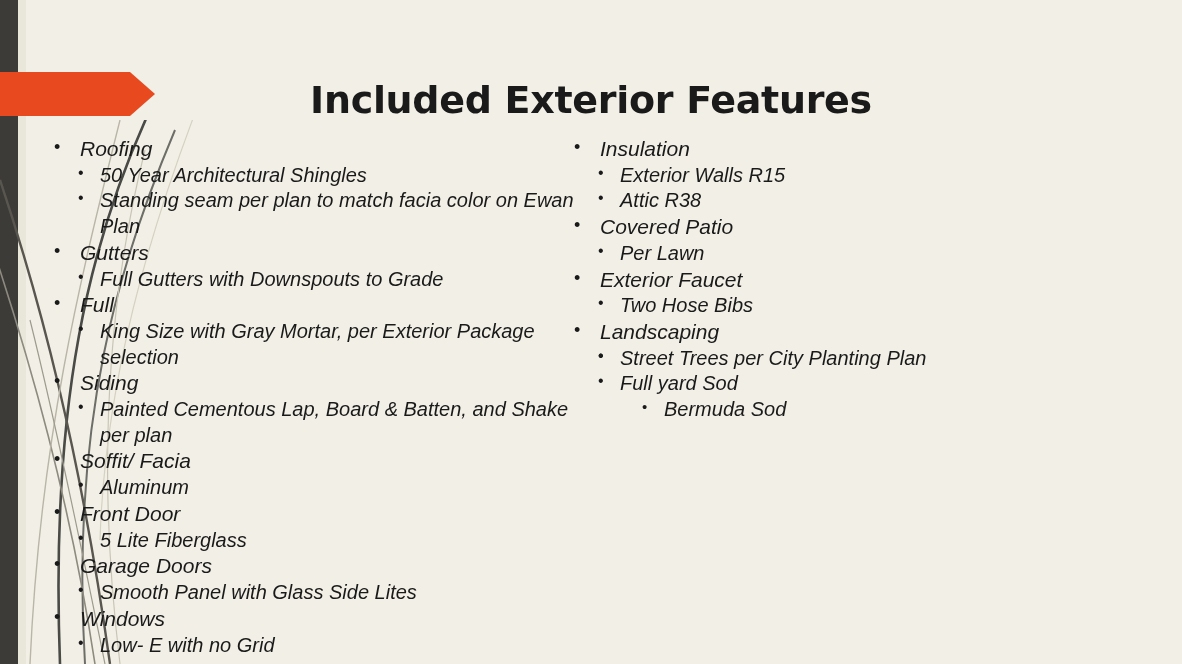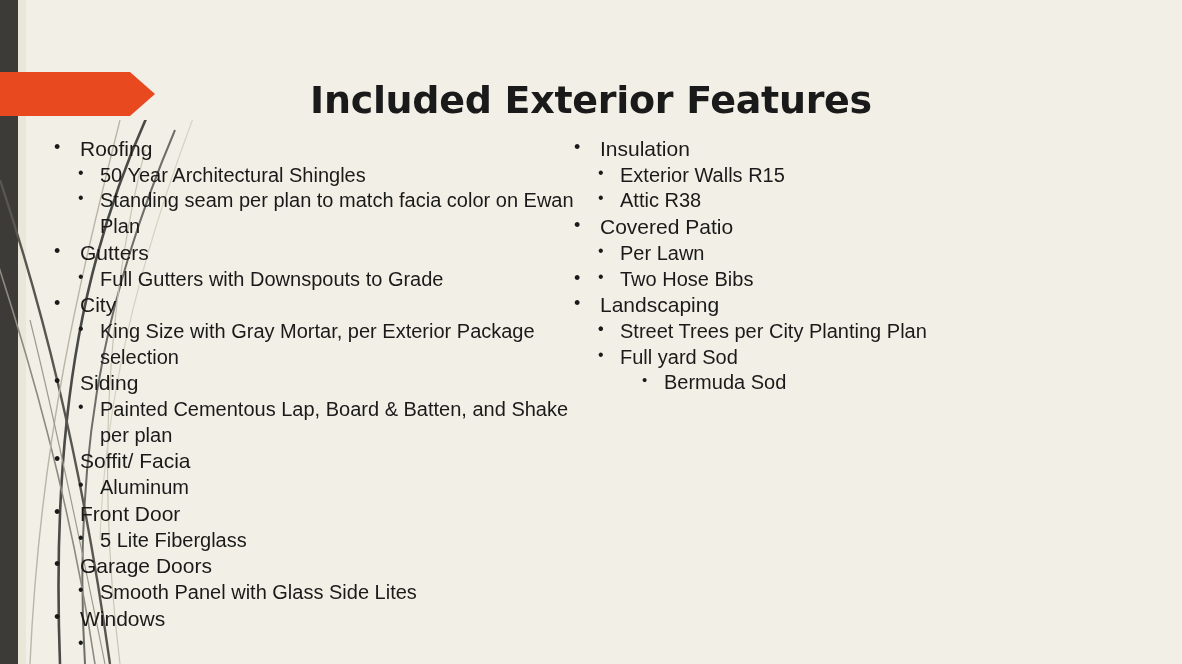--- a/index.html
+++ b/index.html
@@ -121,21 +121,21 @@
     padding-left: 44px;
     margin-left: 60px;
   }
   li.lvl3 > .bullet {
     position: absolute;
     left: 22px;
     top: 0;
     font-size: 15px;
     color: #1a1a1a;
   }
-  .txt { display: inline; }
+  .txt { display: inline; font-style: italic; }
 </style>
 </head>
 <body>
 
 <div class="slide">
 
   <div class="left-bar"></div>
   <div class="left-strip"></div>
 
   <div class="arrow-banner">
@@ -161,43 +161,43 @@
 
   <div class="title">Included Exterior Features</div>
 
   <div class="col col-left">
     <ul>
       <li class="lvl1"><span class="bullet">•</span><span class="txt">Roofing</span></li>
       <li class="lvl2"><span class="bullet">•</span><span class="txt">50 Year Architectural Shingles</span></li>
       <li class="lvl2"><span class="bullet">•</span><span class="txt">Standing seam per plan to match facia color on Ewan Plan</span></li>
       <li class="lvl1"><span class="bullet">•</span><span class="txt">Gutters</span></li>
       <li class="lvl2"><span class="bullet">•</span><span class="txt">Full Gutters with Downspouts to Grade</span></li>
-      <li class="lvl1"><span class="bullet">•</span><span class="txt">City</span></li>
+      <li class="lvl1"><span class="bullet">•</span><span class="txt">Full</span></li>
       <li class="lvl2"><span class="bullet">•</span><span class="txt">King Size with Gray Mortar, per Exterior Package selection</span></li>
       <li class="lvl1"><span class="bullet">•</span><span class="txt">Siding</span></li>
       <li class="lvl2"><span class="bullet">•</span><span class="txt">Painted Cementous Lap, Board &amp; Batten, and Shake per plan</span></li>
       <li class="lvl1"><span class="bullet">•</span><span class="txt">Soffit/ Facia</span></li>
       <li class="lvl2"><span class="bullet">•</span><span class="txt">Aluminum</span></li>
       <li class="lvl1"><span class="bullet">•</span><span class="txt">Front Door</span></li>
       <li class="lvl2"><span class="bullet">•</span><span class="txt">5 Lite Fiberglass</span></li>
       <li class="lvl1"><span class="bullet">•</span><span class="txt">Garage Doors</span></li>
       <li class="lvl2"><span class="bullet">•</span><span class="txt">Smooth Panel with Glass Side Lites</span></li>
       <li class="lvl1"><span class="bullet">•</span><span class="txt">Windows</span></li>
-      <li class="lvl2"><span class="bullet">•</span></li>
+      <li class="lvl2"><span class="bullet">•</span><span class="txt">Low- E with no Grid</span></li>
     </ul>
   </div>
 
   <div class="col col-right">
     <ul>
       <li class="lvl1"><span class="bullet">•</span><span class="txt">Insulation</span></li>
       <li class="lvl2"><span class="bullet">•</span><span class="txt">Exterior Walls R15</span></li>
       <li class="lvl2"><span class="bullet">•</span><span class="txt">Attic R38</span></li>
       <li class="lvl1"><span class="bullet">•</span><span class="txt">Covered Patio</span></li>
       <li class="lvl2"><span class="bullet">•</span><span class="txt">Per Lawn</span></li>
-      <li class="lvl1"><span class="bullet">•</span></li>
+      <li class="lvl1"><span class="bullet">•</span><span class="txt">Exterior Faucet</span></li>
       <li class="lvl2"><span class="bullet">•</span><span class="txt">Two Hose Bibs</span></li>
       <li class="lvl1"><span class="bullet">•</span><span class="txt">Landscaping</span></li>
       <li class="lvl2"><span class="bullet">•</span></li>
       <li class="lvl2"><span class="bullet">•</span><span class="txt">Street Trees per City Planting Plan</span></li>
       <li class="lvl2"><span class="bullet">•</span><span class="txt">Full yard Sod</span></li>
       <li class="lvl3"><span class="bullet">•</span><span class="txt">Bermuda Sod</span></li>
     </ul>
   </div>
 
 </div>

